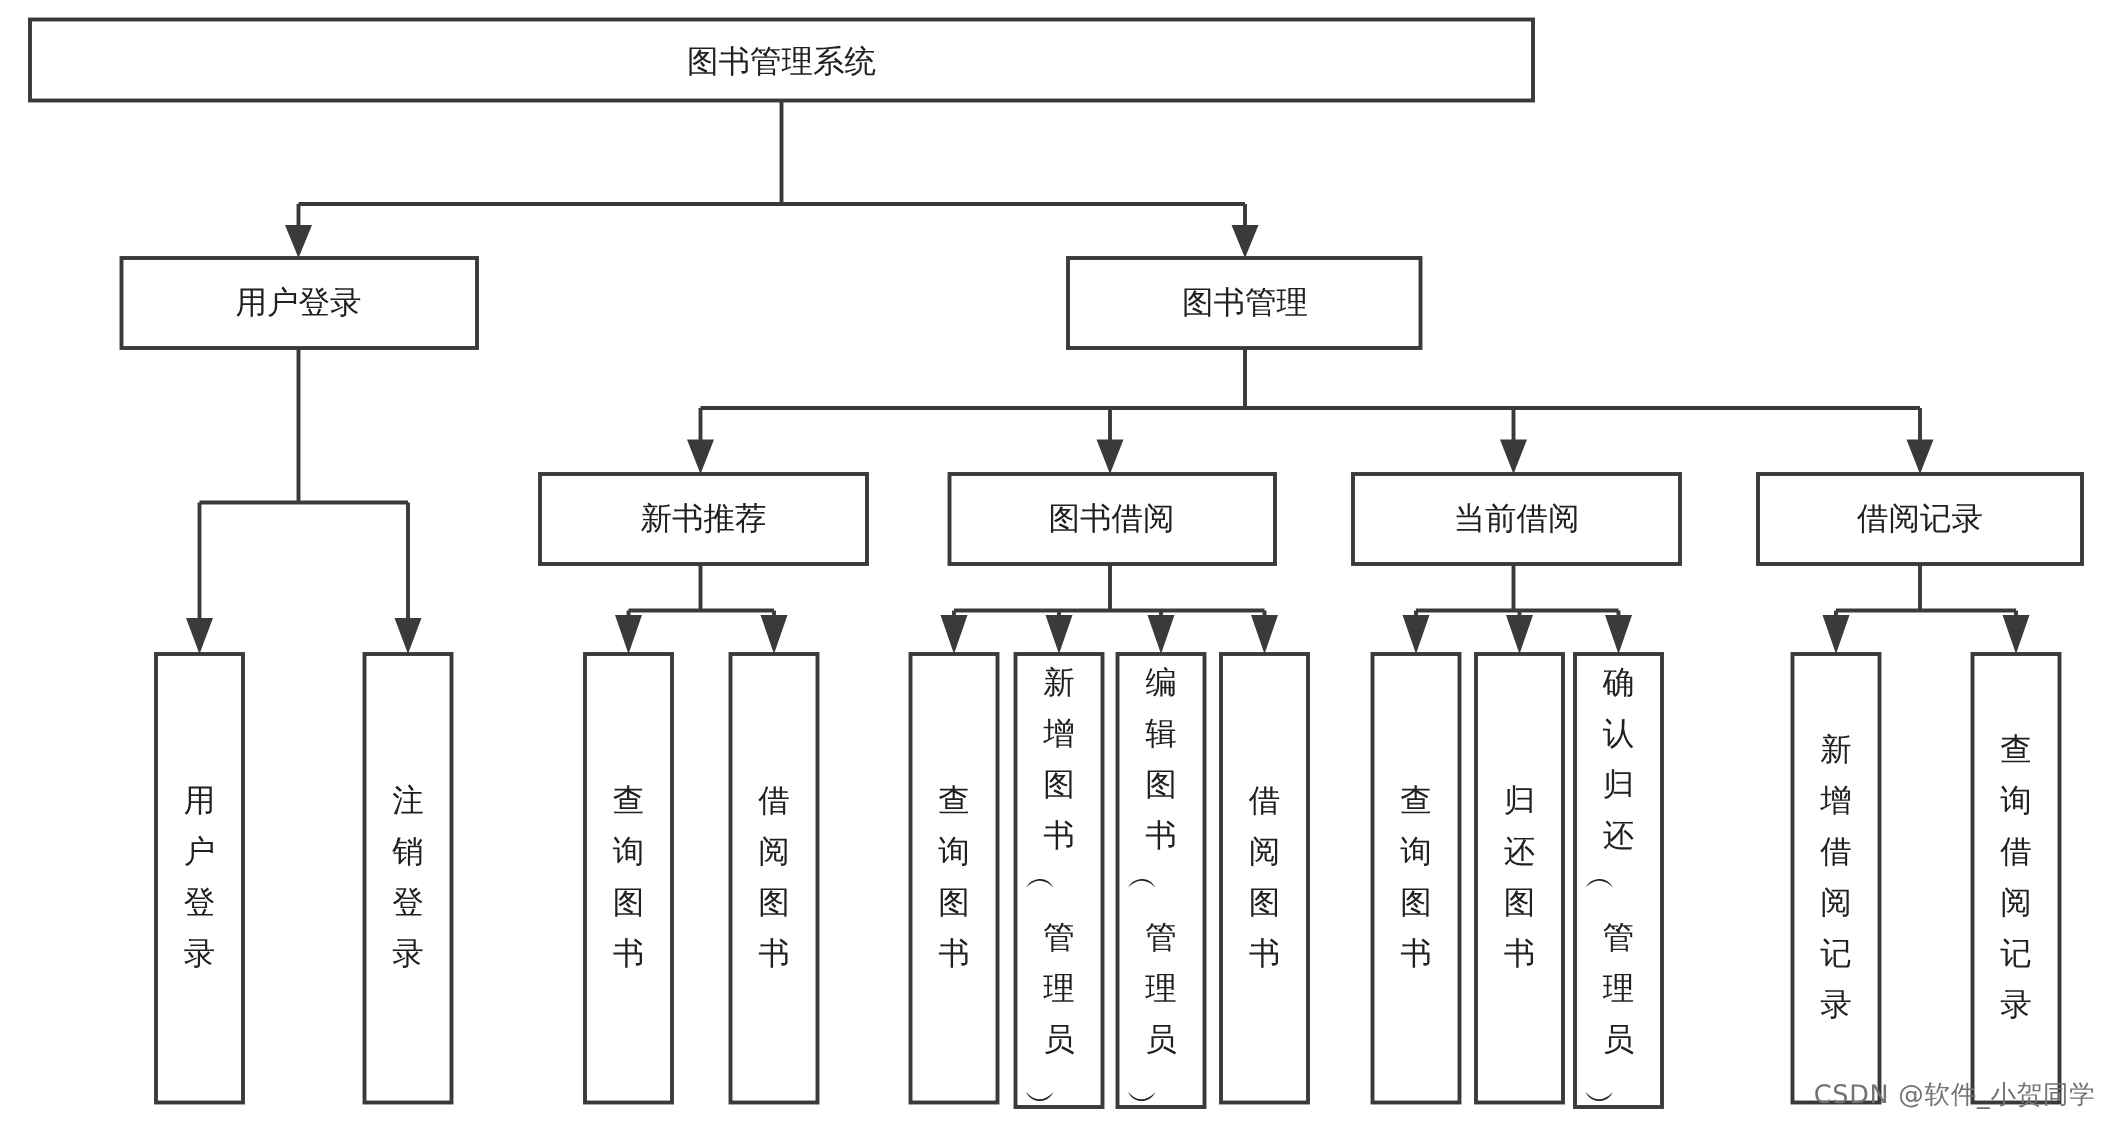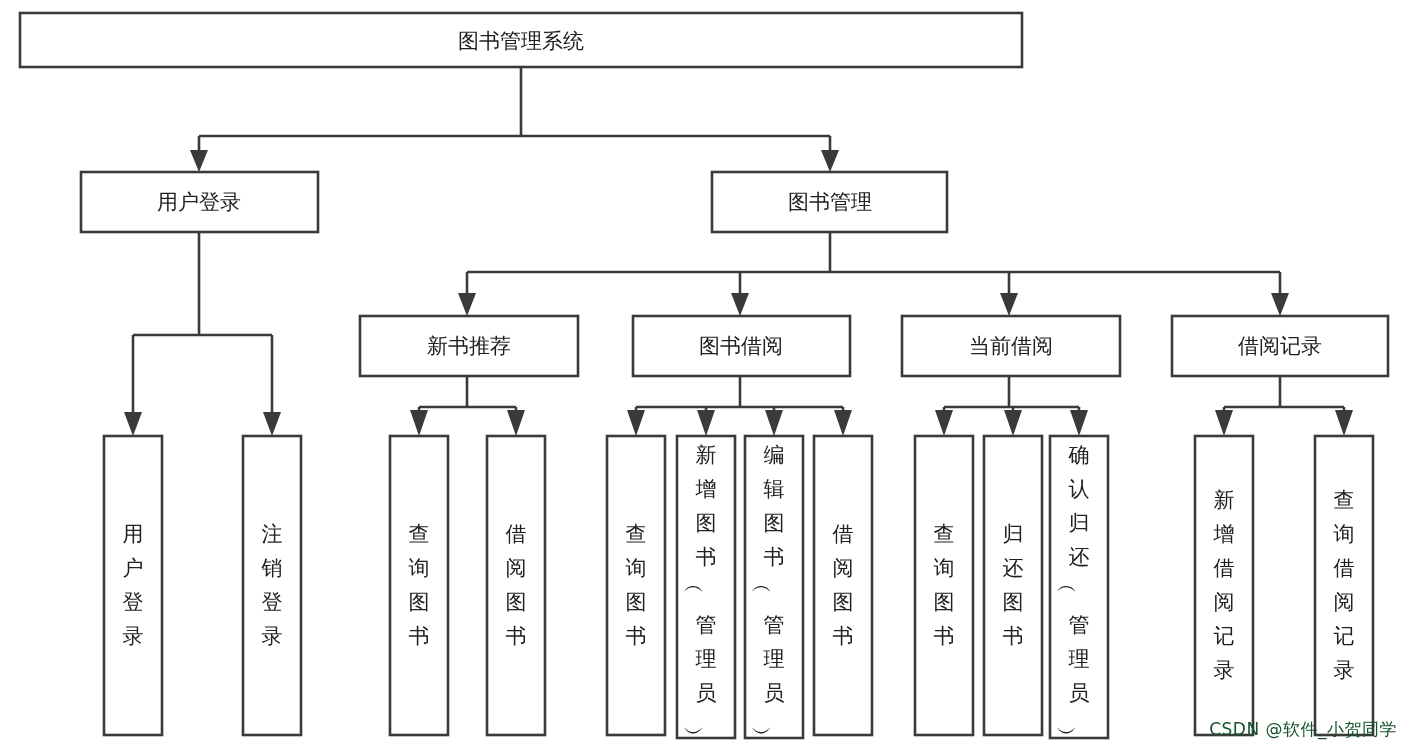--- a/index.html
+++ b/index.html
@@ -55,21 +55,21 @@
     font-family: "DejaVu Sans", "Liberation Sans", sans-serif;
     font-size: 21px;
     text-anchor: middle;
   }
   .watermark {
     position: absolute;
     right: 8px;
     bottom: 6px;
     font-family: "DejaVu Sans", "Liberation Sans", sans-serif;
     font-size: 17px;
-    color: #14532d;
+    color: #737373;
     white-space: nowrap;
     letter-spacing: 0.5px;
     pointer-events: none;
   }
 </style>
 </head>
 <body>
 
 <div id="diagram-root">
 

